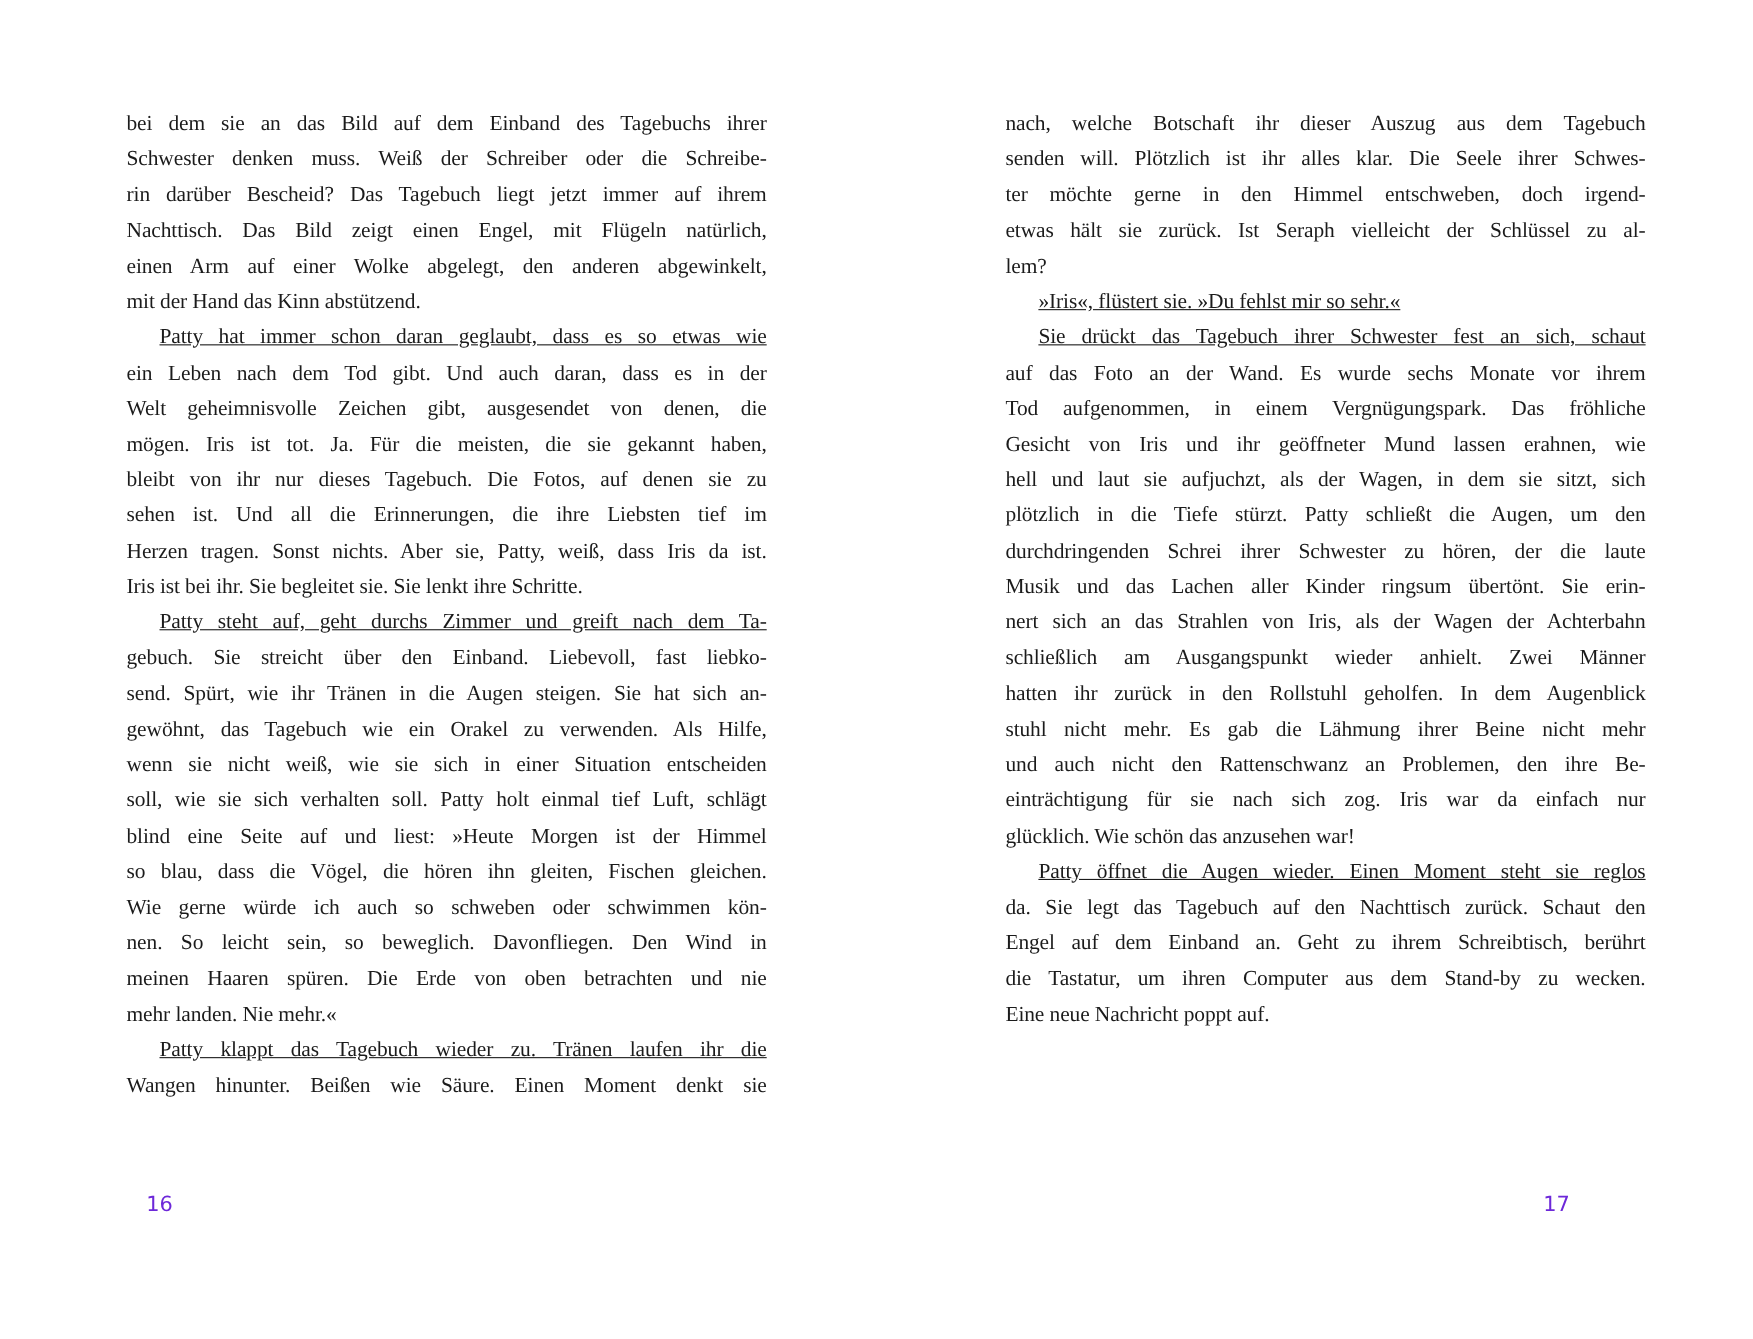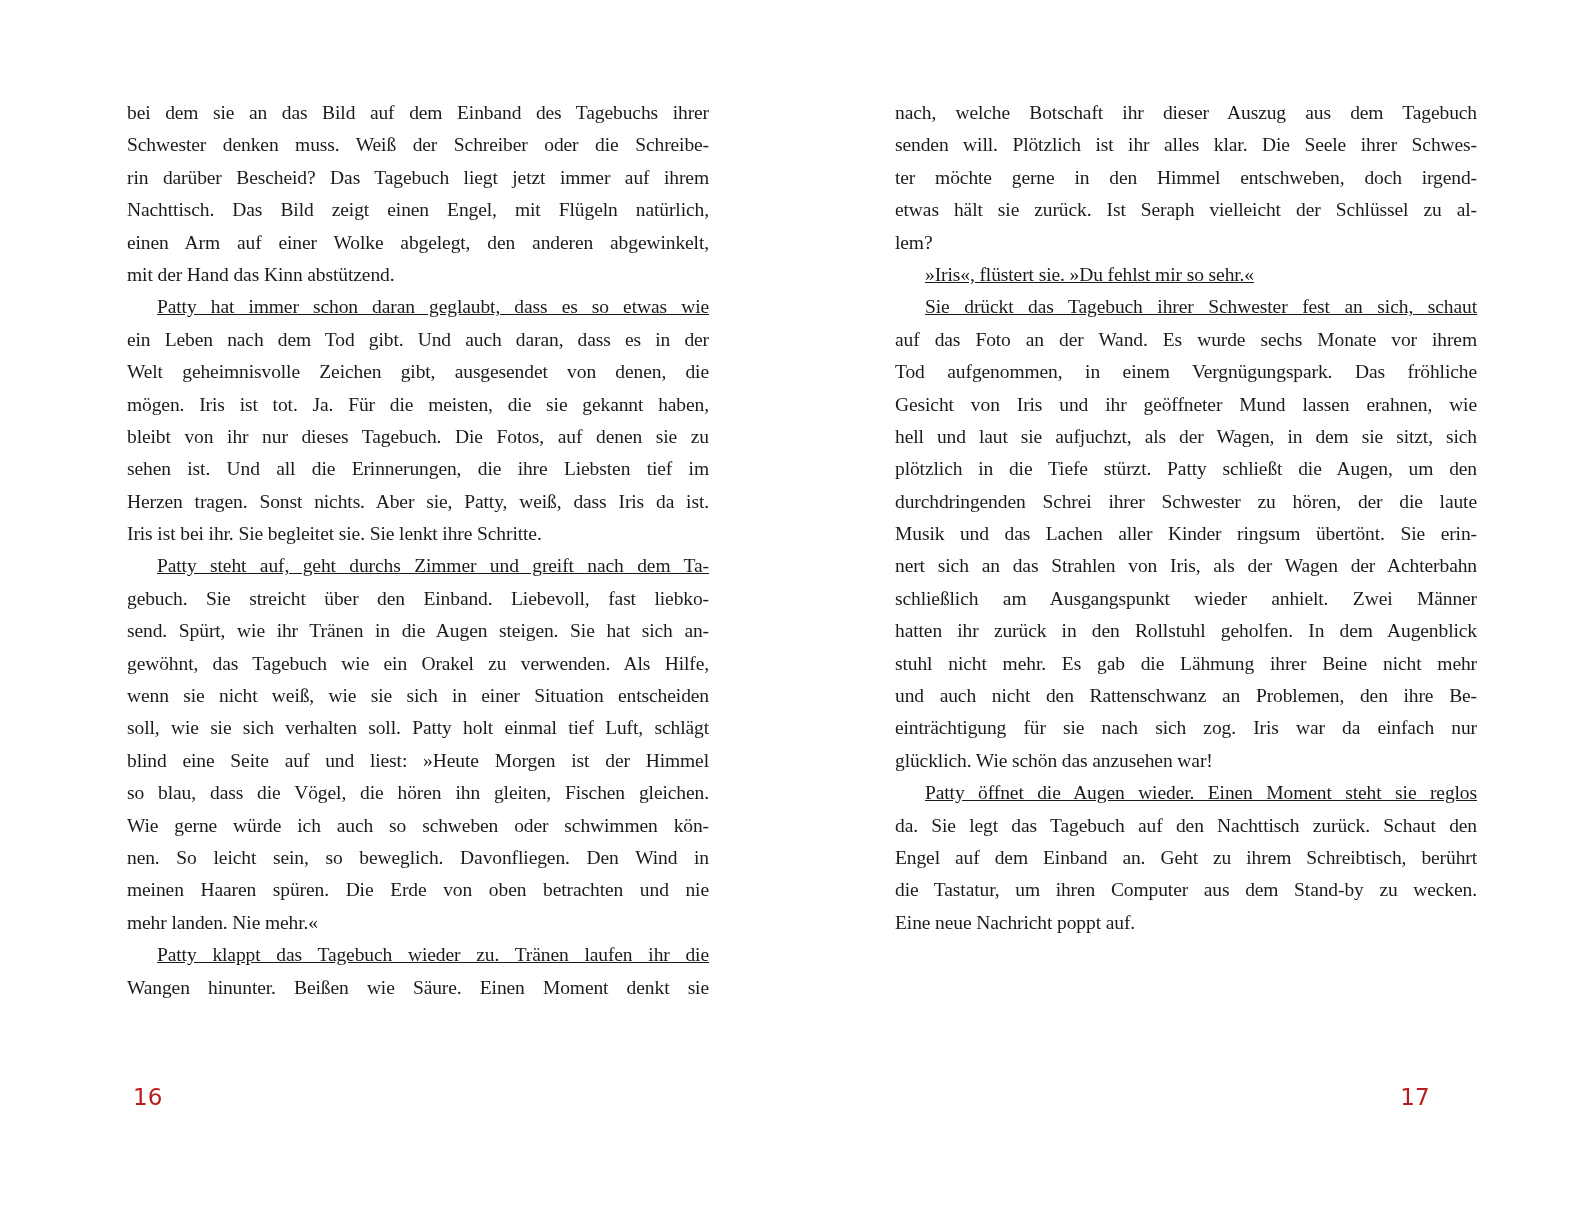--- a/index.html
+++ b/index.html
@@ -16,43 +16,42 @@
     font-family: "Liberation Serif", serif;
     color: #1b1b1b;
   }
   .text-col {
     position: absolute;
     top: 97px;
     width: 582px;
     font-size: 19.5px;
     line-height: 32.4px;
     letter-spacing: -0.1px;
-    margin-left: 12px;
   }
   .col-left  { left: 115px; }
-  .col-right { left: 883px; }
+  .col-right { left: 914px; }
   .line {
     height: 32.4px;
     white-space: nowrap;
     text-align: justify;
     text-align-last: justify;
   }
   .line.end {
     text-align-last: left;
   }
   .line.ind {
     padding-left: 30px;
     text-decoration: underline;
   }
   .folio {
     position: absolute;
     top: 1084px;
     font-family: "DejaVu Sans", sans-serif;
-    font-size: 23px;
-    color: #b91c1c;
+    font-size: 19px;
+    color: #6d28d9;
   }
   .folio-left  { left: 133px; }
   .folio-right { left: 1383px; width: 64px; text-align: center; }
 </style>
 </head>
 <body>
 
 <div id="stage">
 
   <div class="text-col col-left">

